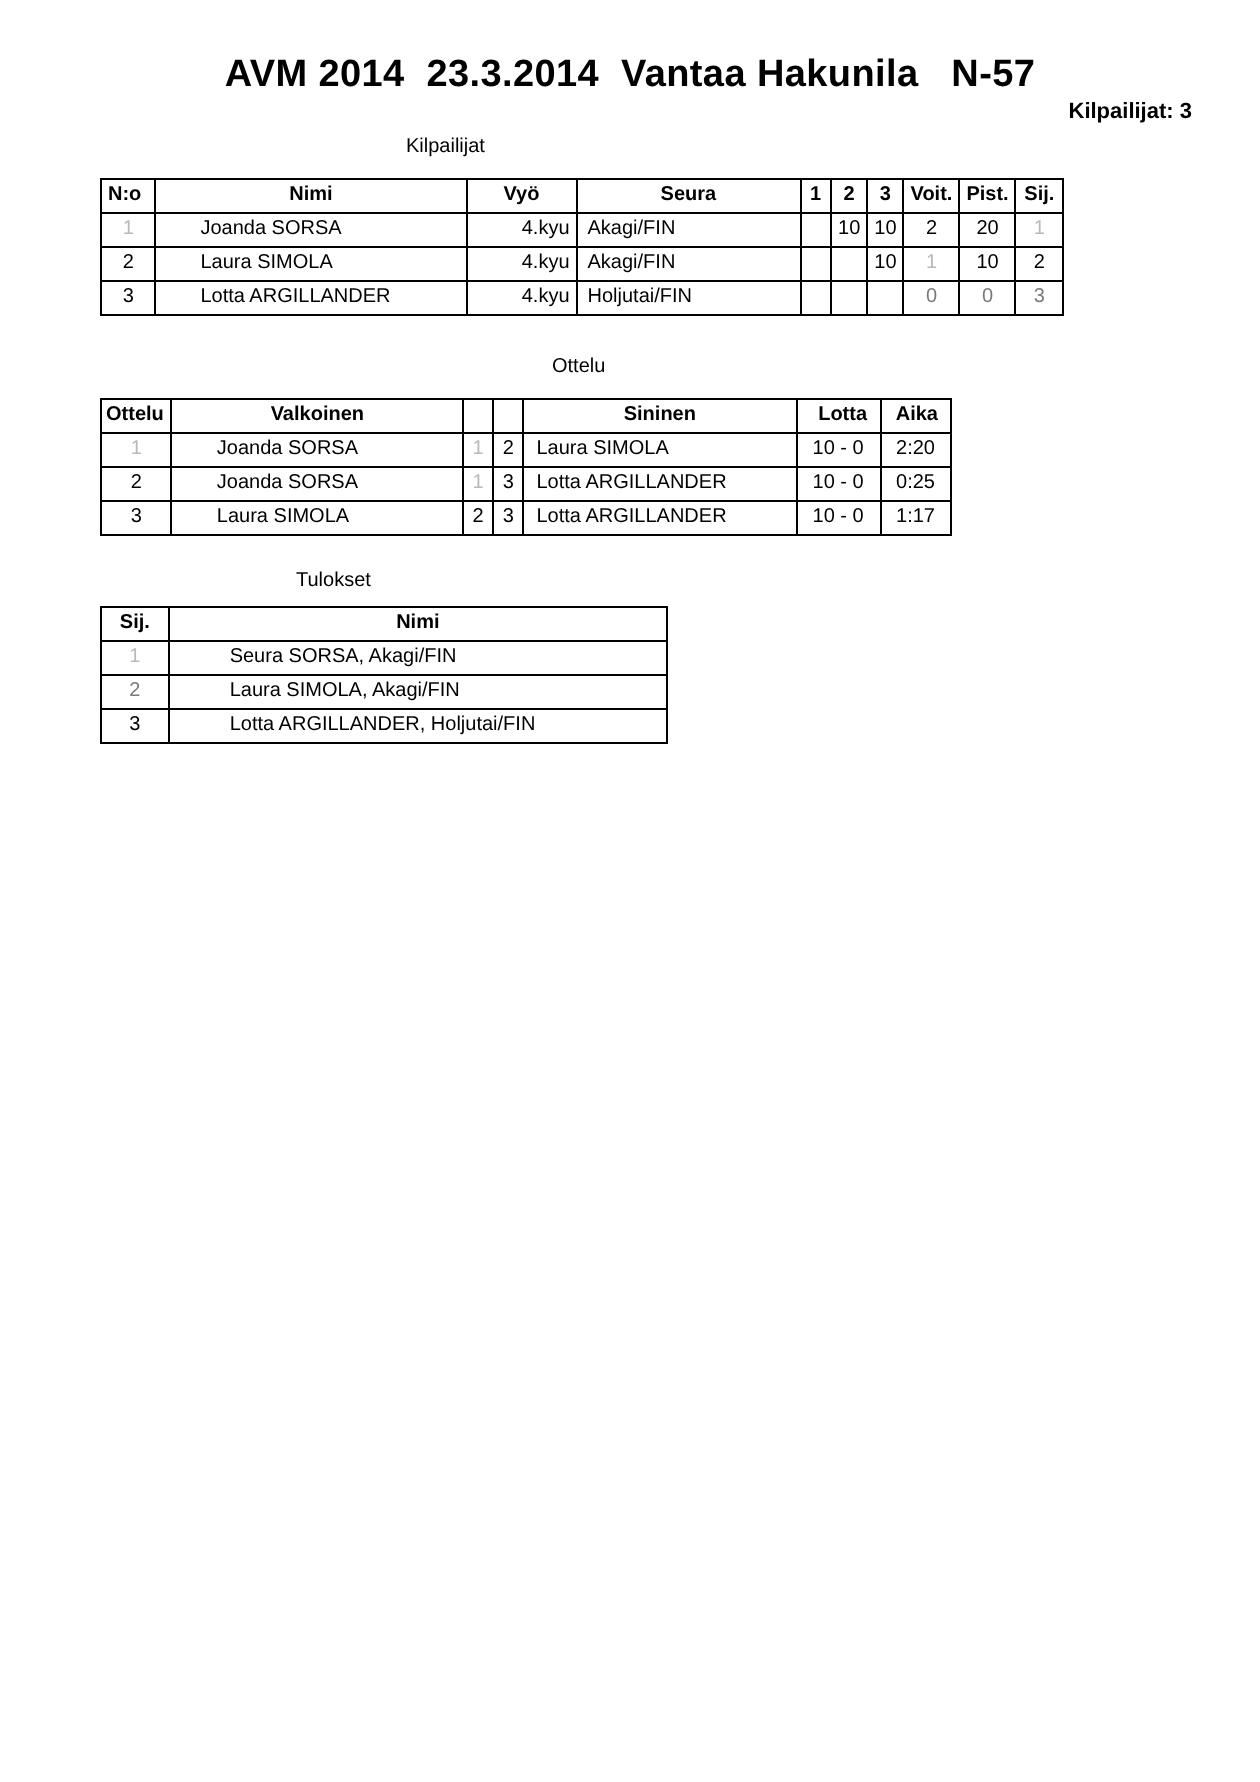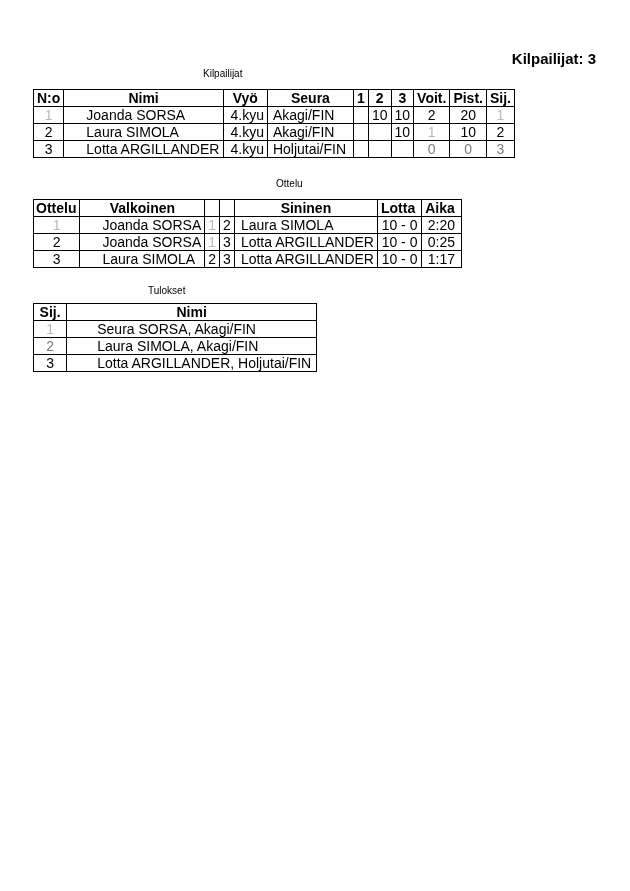--- a/index.html
+++ b/index.html
@@ -31,42 +31,43 @@
     text-align: center;
     font-size: 19px;
     font-weight: bold;
     letter-spacing: 0.2px;
     white-space: pre;
   }
   .competitor-count {
     position: absolute;
     top: 50px;
     right: 34px;
-    font-size: 15px;
+    font-size: 11px;
     font-weight: bold;
     white-space: pre;
   }
 
   
   .section-caption {
     position: absolute;
     font-size: 10px;
     font-weight: normal;
     white-space: pre;
   }
   #cap-kilpailijat { top: 68px; left: 203px; }
   #cap-ottelut     { top: 178px; left: 276px; }
   #cap-tulokset    { top: 285px; left: 148px; }
 
   
   table.grid {
     position: absolute;
     border-collapse: collapse;
-    font-size: 14px;
+    font-size: 10px;
     background: #ffffff;
+    margin-left: 17px;
   }
   table.grid th,
   table.grid td {
     border: 1px solid #000000;
     padding: 0 3px;
     height: 16px;
     line-height: 16px;
     font-weight: normal;
     white-space: nowrap;
     overflow: hidden;
@@ -120,20 +121,21 @@
 
   
   .faint { color: #b9b9b9; }
   .semi  { color: #7a7a7a; }
 </style>
 </head>
 <body>
 
 <div class="page">
 
+  <div class="doc-title">AVM 2014  23.3.2014  Vantaa Hakunila   N-57</div>
   <div class="competitor-count">Kilpailijat: 3</div>
 
   <div class="section-caption" id="cap-kilpailijat">Kilpailijat</div>
 
   <table class="grid" id="tbl-kilpailijat">
     <thead>
       <tr>
         <th class="c-no">N:o</th>
         <th class="c-nimi">Nimi</th>
         <th class="c-vyo">Vyö</th>

